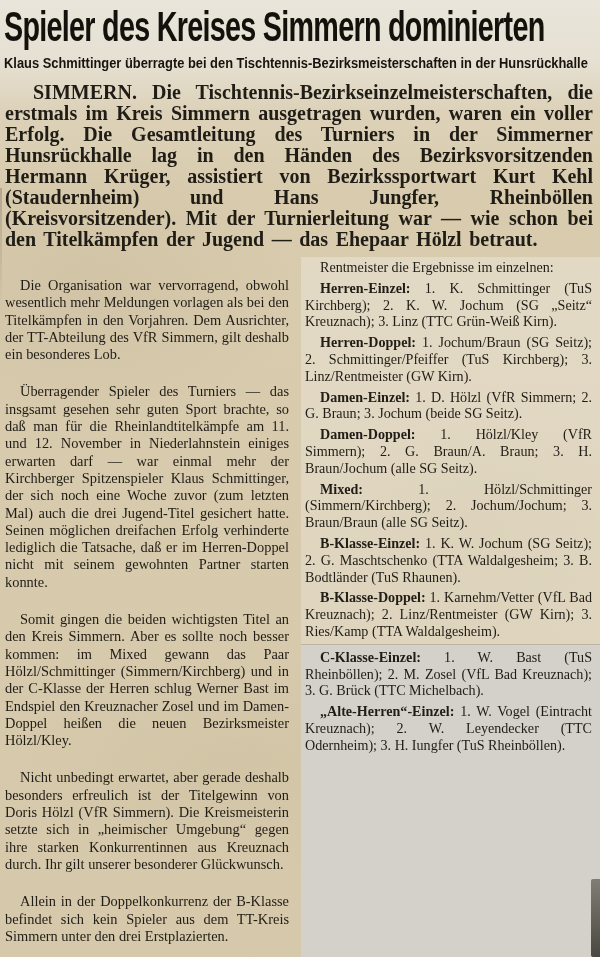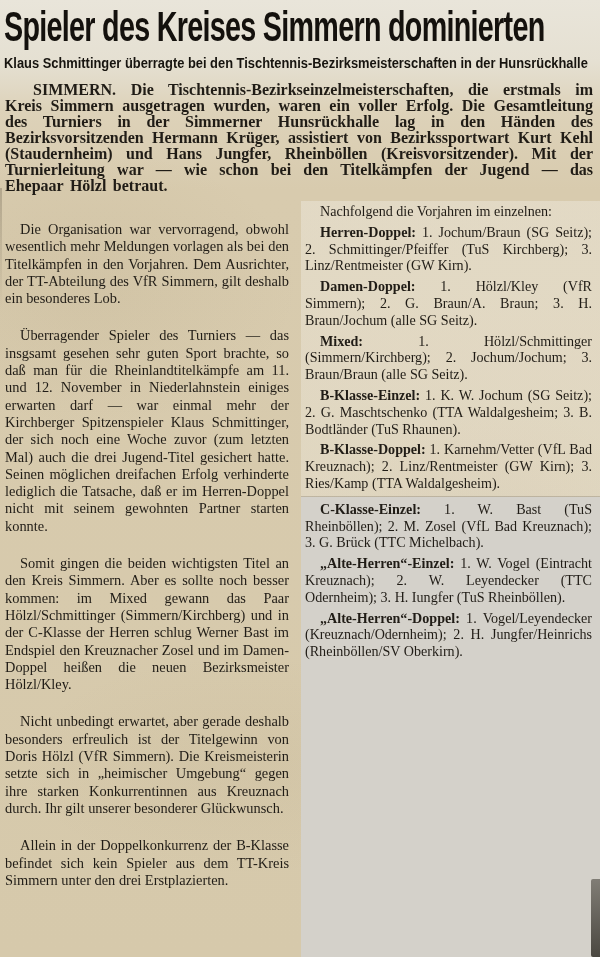--- a/index.html
+++ b/index.html
@@ -35,22 +35,22 @@
     font-weight:700;
     font-size:14px;
     white-space:nowrap;
     transform:scaleX(0.92);
     transform-origin:left top;
     color:#17140f;
   }
   .lead {
     margin:10px 7px 0 5px;
     font-weight:700;
-    font-size:16px;
-    line-height:16px;
+    font-size:20px;
+    line-height:21px;
     text-align:justify;
     text-indent:28px;
     word-spacing:2.5px;
     hyphens:auto;
   }
   .columns {
     display:flex;
     align-items:stretch;
     margin-top:7px;
     padding-left:5px;
@@ -116,32 +116,33 @@
 
     <div class="col-left">
       <p class="body-par">Die Organisation war vervorragend, obwohl wesentlich mehr Meldungen vorlagen als bei den Titelkämpfen in den Vorjahren. Dem Ausrichter, der TT-Abteilung des VfR Simmern, gilt deshalb ein besonderes Lob.</p>
       <p class="body-par">Überragender Spieler des Turniers — das insgsamt gesehen sehr guten Sport brachte, so daß man für die Rheinlandtitelkämpfe am 11. und 12. November in Niederlahnstein einiges erwarten darf — war einmal mehr der Kirchberger Spitzenspieler Klaus Schmittinger, der sich noch eine Woche zuvor (zum letzten Mal) auch die drei Jugend-Titel gesichert hatte. Seinen möglichen dreifachen Erfolg verhinderte lediglich die Tatsache, daß er im Herren-Doppel nicht mit seinem gewohnten Partner starten konnte.</p>
       <p class="body-par">Somit gingen die beiden wichtigsten Titel an den Kreis Simmern. Aber es sollte noch besser kommen: im Mixed gewann das Paar Hölzl/Schmittinger (Simmern/Kirchberg) und in der C-Klasse der Herren schlug Werner Bast im Endspiel den Kreuznacher Zosel und im Damen-Doppel heißen die neuen Bezirksmeister Hölzl/Kley.</p>
       <p class="body-par">Nicht unbedingt erwartet, aber gerade deshalb besonders erfreulich ist der Titelgewinn von Doris Hölzl (VfR Simmern). Die Kreismeisterin setzte sich in „heimischer Umgebung“ gegen ihre starken Konkurrentinnen aus Kreuznach durch. Ihr gilt unserer besonderer Glückwunsch.</p>
       <p class="body-par">Allein in der Doppelkonkurrenz der B-Klasse befindet sich kein Spieler aus dem TT-Kreis Simmern unter den drei Erstplazierten.</p>
     </div>
 
     <div class="col-right">
-      <p class="intro">Nachfolgend die Vorjahren im einzelnen:</p>
+      <p class="intro">Rentmeister die Ergebnisse im einzelnen:</p>
 
+      <p class="result"><b class="rlabel">Herren-Einzel:</b> <span>1. K. Schmittinger (TuS Kirchberg); 2. K. W. Jochum (SG „Seitz“ Kreuznach); 3. Linz (TTC Grün-Weiß Kirn).</span></p>
       <p class="result"><b class="rlabel">Herren-Doppel:</b> <span>1. Jochum/Braun (SG Seitz); 2. Schmittinger/Pfeiffer (TuS Kirchberg); 3. Linz/Rentmeister (GW Kirn).</span></p>
+      <p class="result"><b class="rlabel">Damen-Einzel:</b> <span>1. D. Hölzl (VfR Simmern; 2. G. Braun; 3. Jochum (beide SG Seitz).</span></p>
       <p class="result"><b class="rlabel">Damen-Doppel:</b> <span>1. Hölzl/Kley (VfR Simmern); 2. G. Braun/A. Braun; 3. H. Braun/Jochum (alle SG Seitz).</span></p>
       <p class="result"><b class="rlabel">Mixed:</b> <span>1. Hölzl/Schmittinger (Simmern/Kirchberg); 2. Jochum/Jochum; 3. Braun/Braun (alle SG Seitz).</span></p>
       <p class="result"><b class="rlabel">B-Klasse-Einzel:</b> <span>1. K. W. Jochum (SG Seitz); 2. G. Maschtschenko (TTA Waldalgesheim; 3. B. Bodtländer (TuS Rhaunen).</span></p>
       <p class="result"><b class="rlabel">B-Klasse-Doppel:</b> <span>1. Karnehm/Vetter (VfL Bad Kreuznach); 2. Linz/Rentmeister (GW Kirn); 3. Ries/Kamp (TTA Waldalgesheim).</span></p>
 
       <div class="highlight">
         <p class="result"><b class="rlabel">C-Klasse-Einzel:</b> <span>1. W. Bast (TuS Rheinböllen); 2. M. Zosel (VfL Bad Kreuznach); 3. G. Brück (TTC Michelbach).</span></p>
         <p class="result"><b class="rlabel">„Alte-Herren“-Einzel:</b> <span>1. W. Vogel (Eintracht Kreuznach); 2. W. Leyendecker (TTC Odernheim); 3. H. Iungfer (TuS Rheinböllen).</span></p>
-        <p class="result"><b class="rlabel">„Alte-Herren“-Doppel:</b> <span>1. Vogel/Leyendecker (Kreuznach/Odernheim); 2. H. Jungfer/Heinrichs (Rheinböllen/SV Oberkirn).</span></p>
       </div>
     </div>
 
   </div>
 
   <div class="scan-speck"></div>
   <div class="scan-shadow"></div>
 </div>
 
 </body></html>

